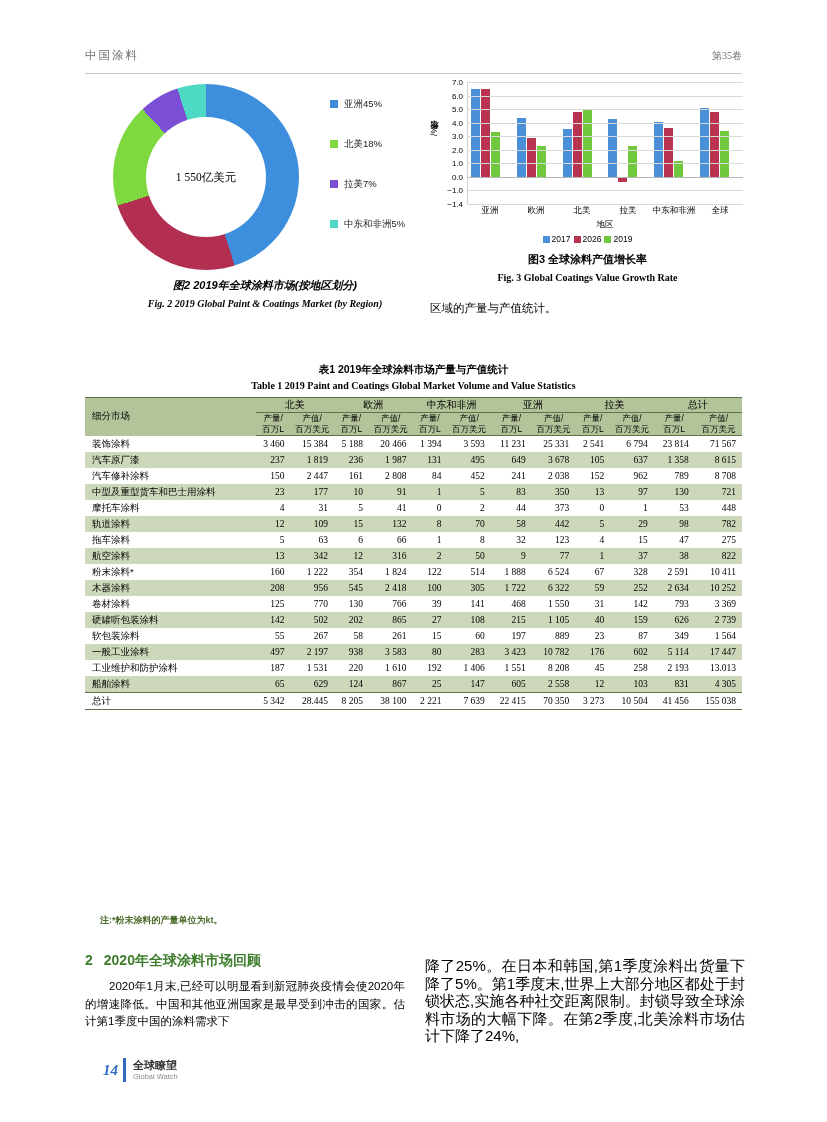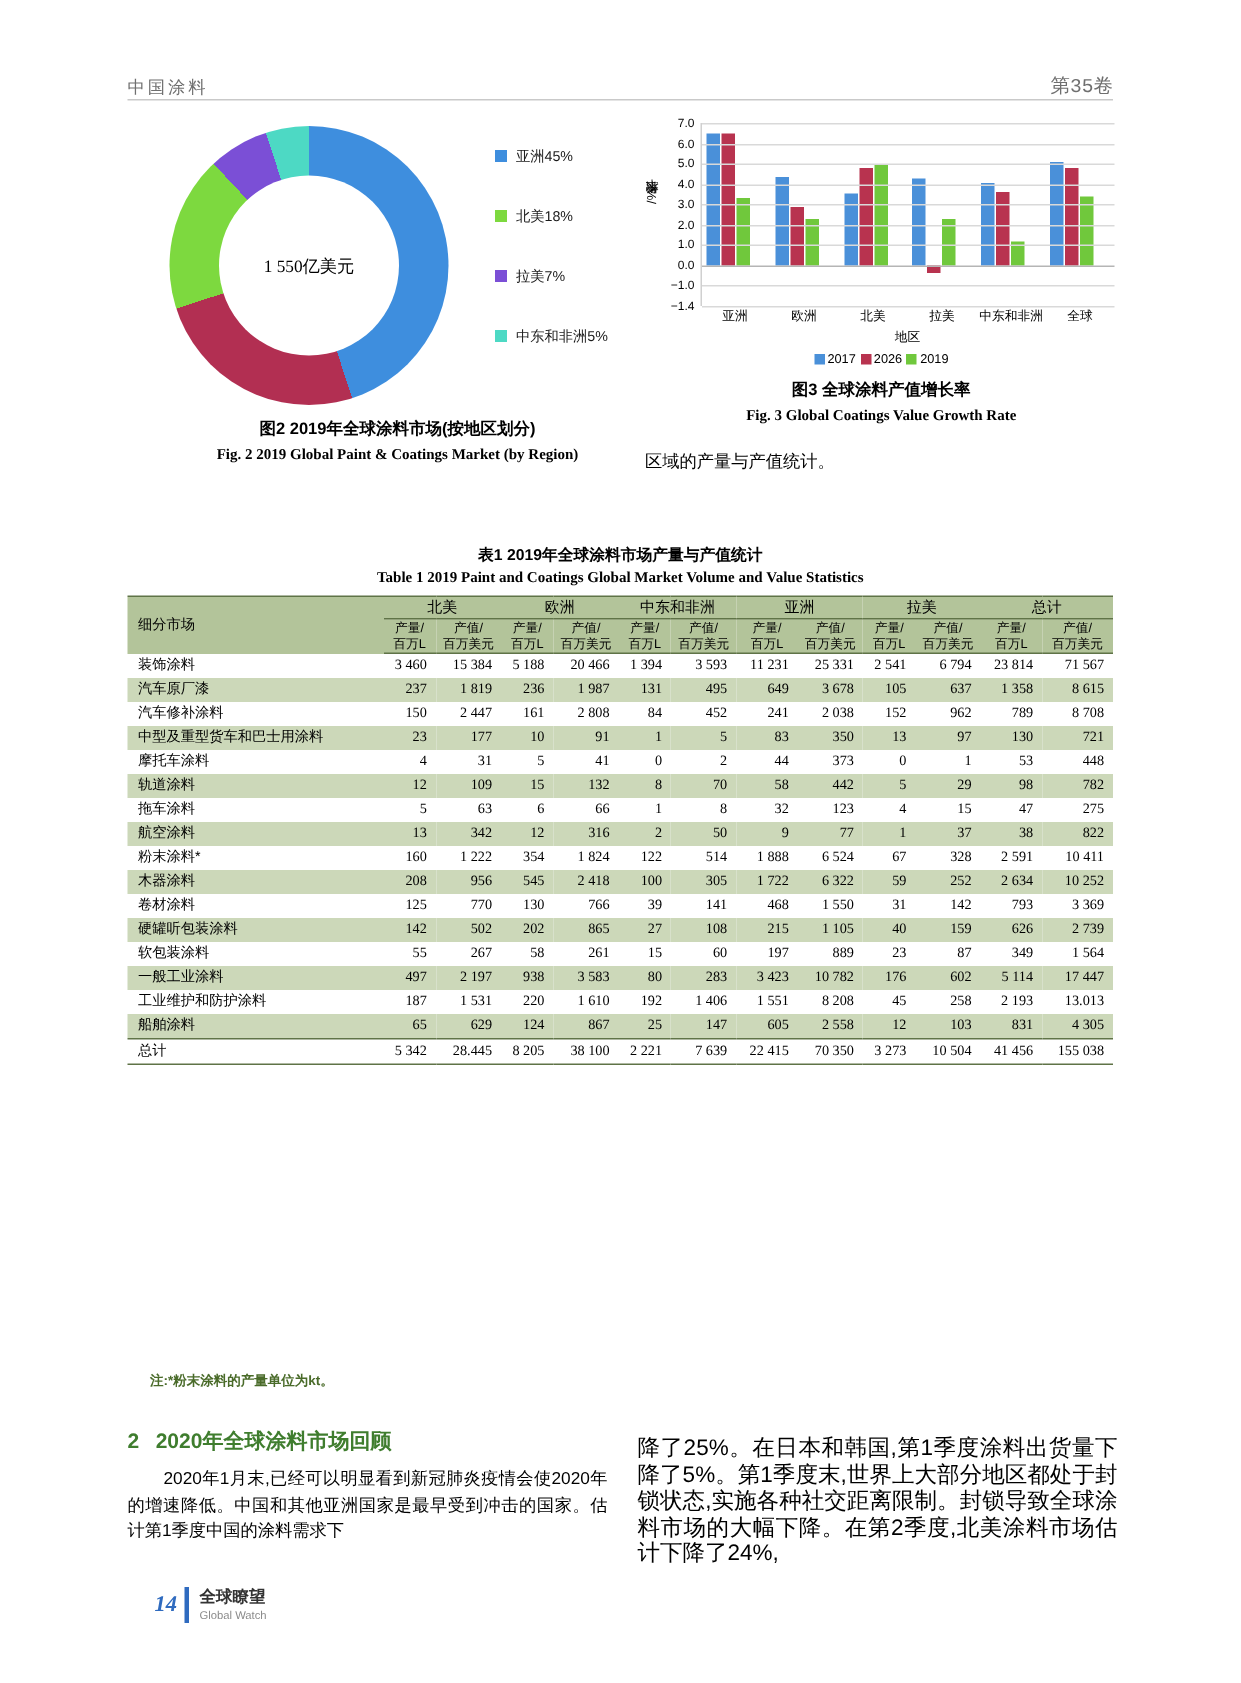--- a/index.html
+++ b/index.html
@@ -10,25 +10,25 @@
     color: #000;
     position: relative;
     overflow: hidden;
   }
   .page { position: relative; width: 827px; height: 1122px; }
 
   
   .hdr {
     position: absolute; left: 85px; top: 48px; width: 657px;
     display: flex; justify-content: space-between; align-items: flex-end;
-    padding-bottom: 0;
+    padding-bottom: 10px;
     border-bottom: 1px solid #c9c9c9;
   }
   .hdr-left { font-size: 11.5px; color: #6f6f6f; letter-spacing: 2px; font-family: "Liberation Sans", sans-serif; }
-  .hdr-right { font-size: 13px; color: #6f6f6f; font-family: Liberation Mono, monospace; }
+  .hdr-right { font-size: 10px; color: #6f6f6f; font-family: Liberation Serif, serif; }
 
   
   .fig2 { position: absolute; left: 85px; top: 82px; width: 360px; height: 190px; }
   .donut-wrap { position: absolute; left: 28px; top: 2px; width: 190px; height: 186px; }
   .donut {
     position: absolute; left: 0; top: 0; width: 186px; height: 186px;
     border-radius: 50%;
   }
   .donut-hole {
     position: absolute; left: 33px; top: 33px; width: 120px; height: 120px;
@@ -76,21 +76,21 @@
     display: flex; justify-content: center; align-items: center; gap: 3px;
   }
   .bc-lg { display: flex; align-items: center; gap: 2px; }
   .bc-lg-sw { width: 7px; height: 7px; }
   .bc-lg-tx { font-size: 8.5px; font-family: "Liberation Sans", sans-serif; }
 
   
   .cap { text-align: center; font-weight: bold; }
   .cap-cn { font-size: 11px; font-family: "Liberation Sans", sans-serif; }
   .cap-en { font-size: 10px; font-family: "Liberation Serif", serif; }
-  #fig2-cap { position: absolute; left: 85px; top: 278px; width: 360px; }
+  #fig2-cap { position: absolute; left: 85px; top: 278px; width: 360px; font-style: italic; }
   #fig2-cap .cap-cn { margin-bottom: 5px; }
   #fig3-cap { position: absolute; left: 430px; top: 252px; width: 315px; }
   #fig3-cap .cap-cn { margin-bottom: 5px; }
 
   .intro-line {
     position: absolute; left: 430px; top: 300px; width: 315px;
     font-size: 11.5px; line-height: 17px;
     font-family: "Liberation Sans", sans-serif;
   }
 

